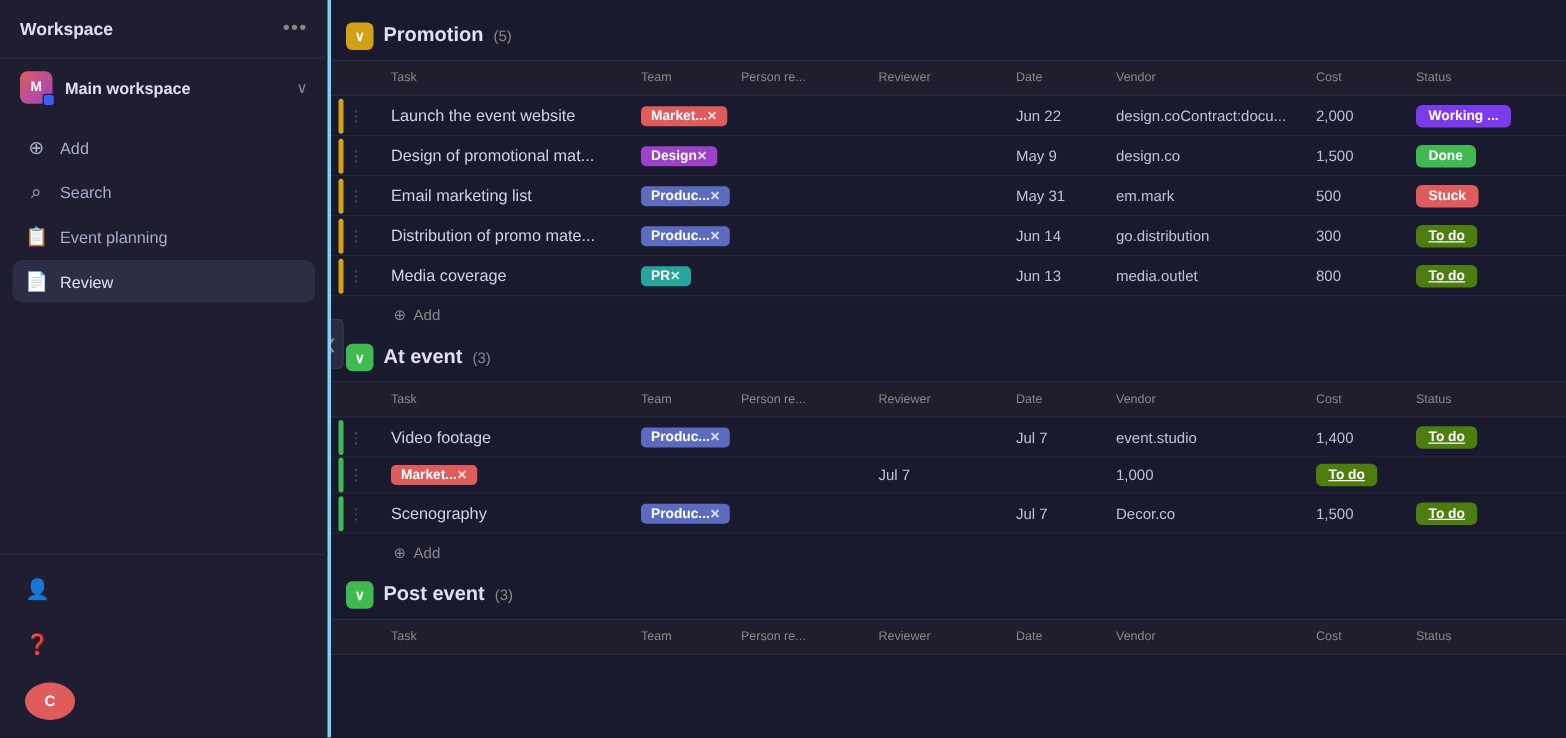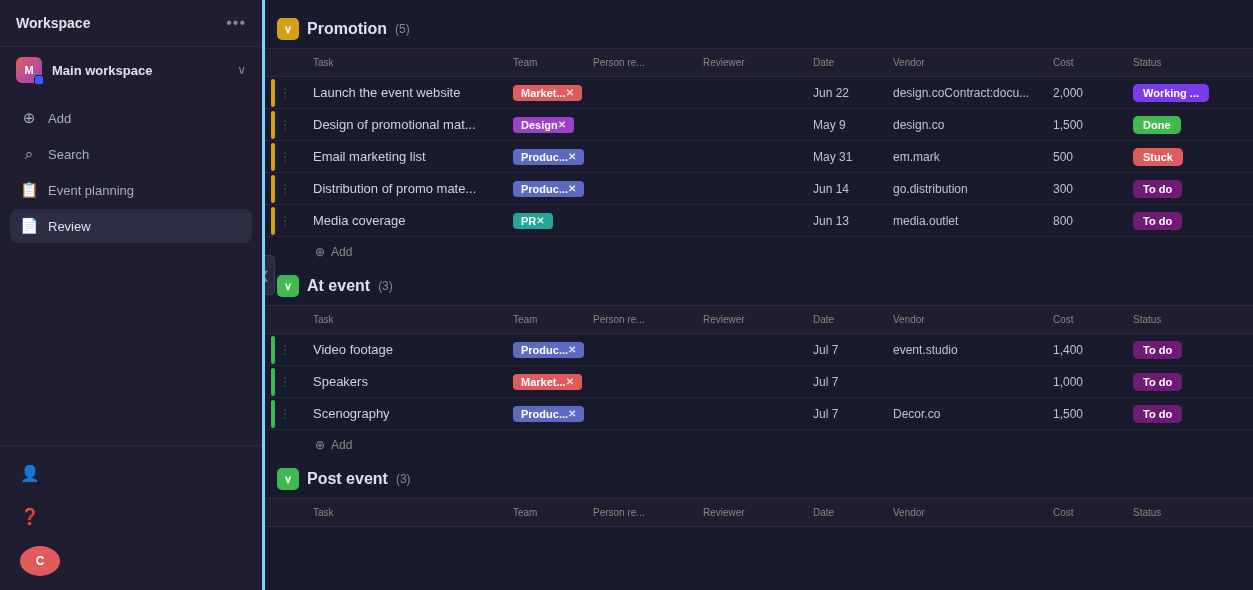--- a/index.html
+++ b/index.html
@@ -207,21 +207,21 @@
 
     
     .status-badge {
       padding: 3px 10px; border-radius: 5px;
       font-size: 11px; font-weight: 600; color: white;
       white-space: nowrap;
     }
     .status-working { background: #7c3aed; }
     .status-done { background: #3fb950; }
     .status-stuck { background: #e05c5c; }
-    .status-todo { background: #701a75; }
+    .status-todo { background: #4d7c0f; text-decoration: underline; }
 
     
     .add-row {
       display: flex; align-items: center; gap: 6px;
       padding: 8px 50px;
       cursor: pointer;
       color: #888;
       font-size: 12px;
     }
 
@@ -482,21 +482,20 @@
         <div class="cell">
           
         </div>
       </div>
 
       <div class="table-row">
         <div class="row-handle">
           <div style="width:4px;height:28px;background:#3fb950;border-radius:2px;"></div>
           <span class="handle-bar">⋮</span>
         </div>
-        <div class="row-name-cell">Speakers</div>
         <div class="cell">
           <span class="tag marketing">
             <span>Market...</span>
             <span class="tag-x">✕</span>
           </span>
         </div>
         <div class="cell"></div>
         <div class="cell"></div>
         <div class="cell">Jul 7</div>
         <div class="cell"></div>

